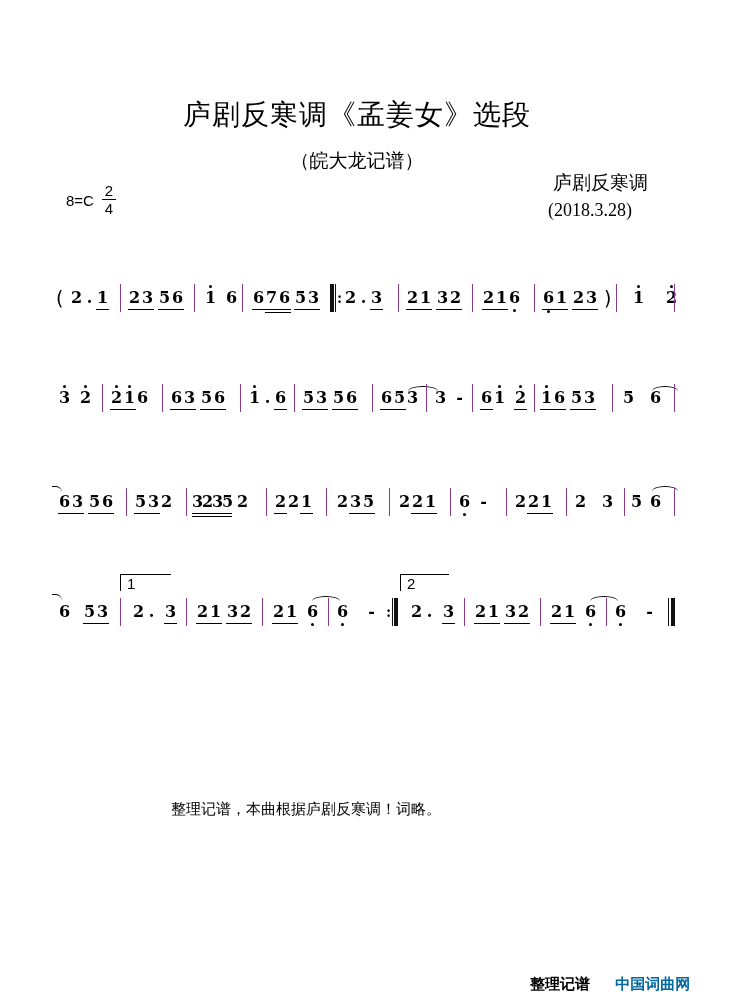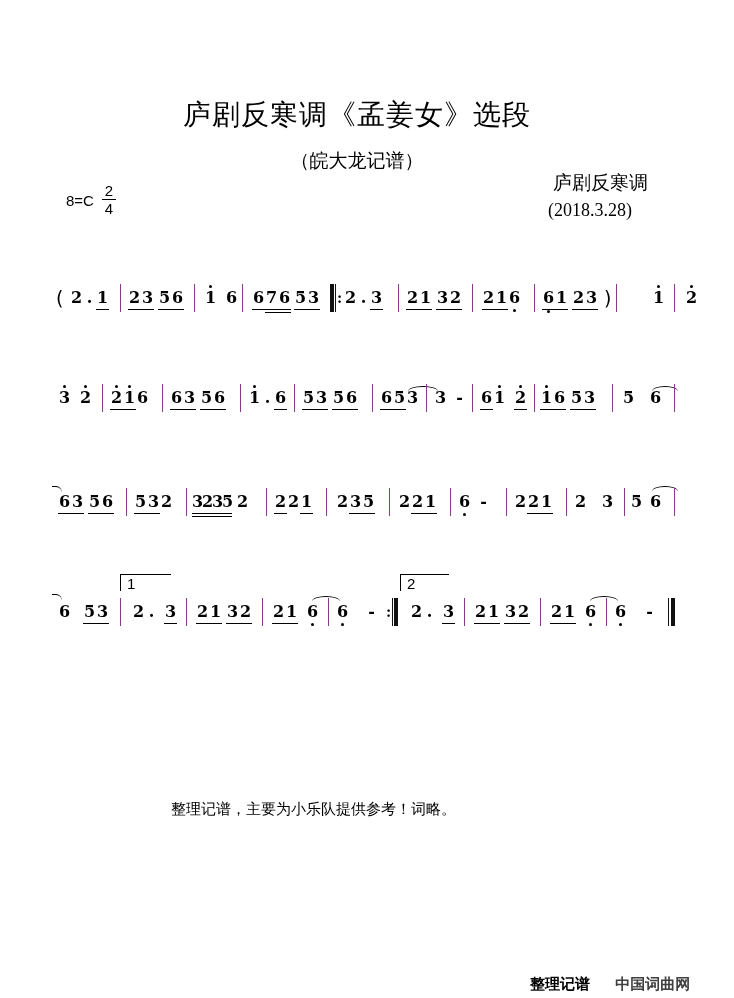--- a/index.html
+++ b/index.html
@@ -42,21 +42,21 @@
   .final .thick { position: absolute; left: 3px; top: 0; width: 4px; height: 28px; background: #111; }
   .tie { position: absolute; height: 10px; border-top: 1.3px solid #000; border-radius: 50% 50% 0 0; }
   .paren { position: absolute; top: 7px; font-size: 19px; font-family: "DejaVu Sans", sans-serif; font-weight: normal; }
   .volta { position: absolute; top: -20px; height: 16px; border-left: 1.3px solid #000; border-top: 1.3px solid #000; }
   .volta span { position: absolute; left: 6px; top: 0px; font-size: 15px; font-family: "Liberation Sans", sans-serif; font-weight: normal; }
 
   .note { left: 135px; top: 793px; font-size: 15px; font-family: "DejaVu Sans", sans-serif; line-height: 32px; }
   .note .l2 { padding-left: 36px; display: block; }
   .footer { left: 530px; top: 975px; font-size: 15px; font-weight: bold; font-family: "DejaVu Sans", sans-serif; }
   .footer .src { color: #000; margin-right: 20px; }
-  .footer .site { color: #404040; }
+  .footer .site { color: #0369a1; }
 </style>
 </head>
 <body>
 
 <div class="abs title">庐剧反寒调《孟姜女》选段</div>
 <div class="abs subtitle">（皖大龙记谱）</div>
 <div class="abs author">庐剧反寒调</div>
 <div class="abs date">(2018.3.28)</div>
 <div class="abs key">8=C</div>
 <div class="abs tsig">
@@ -82,21 +82,21 @@
     </span>
   <span class="tok" style="left:288px;"><span class="n">2</span><span class="n">.</span><span class="n u1">3</span></span>
   <span class="barline" style="left:342px;"></span>
   <span class="tok" style="left:350px;"><span class="n u1">2</span><span class="n u1">1</span><span style="display:inline-block;width:4px"></span><span class="n u1">3</span><span class="n u1">2</span></span>
   <span class="barline" style="left:416px;"></span>
   <span class="tok" style="left:426px;"><span class="n u1">2</span><span class="n u1">1</span><span class="n dot-lo">6</span></span>
   <span class="barline" style="left:478px;"></span>
   <span class="tok" style="left:486px;"><span class="n u1 dot-lo">6</span><span class="n u1">1</span><span style="display:inline-block;width:4px"></span><span class="n u1">2</span><span class="n u1">3</span></span>
   <span class="paren" style="left:548px;">)</span>
   <span class="barline" style="left:560px;"></span>
-  <span class="tok" style="left:596px;text-decoration:underline;"><span class="n dot-hi">1</span><span style="display:inline-block;width:20px"></span><span class="n dot-hi">2</span></span>
+  <span class="tok" style="left:576px;text-decoration:underline;"><span class="n dot-hi">1</span><span style="display:inline-block;width:20px"></span><span class="n dot-hi">2</span></span>
   <span class="barline" style="left:618px;"></span>
 </div>
 
 <div class="row" style="top:380px;">
   <span class="tok" style="left:2px;"><span class="n dot-hi">3</span><span style="display:inline-block;width:8px"></span><span class="n dot-hi">2</span></span>
   <span class="barline" style="left:46px;"></span>
   <span class="tok" style="left:54px;"><span class="n u1 dot-hi">2</span><span class="n u1 dot-hi">1</span><span class="n">6</span></span>
   <span class="barline" style="left:106px;"></span>
   <span class="tok" style="left:114px;"><span class="n u1">6</span><span class="n u1">3</span><span style="display:inline-block;width:4px"></span><span class="n u1">5</span><span class="n u1">6</span></span>
   <span class="barline" style="left:184px;"></span>
@@ -174,19 +174,19 @@
   <span class="tie" style="left:534px; top:2px; width:28px;"></span>
   <span class="barline" style="left:550px;"></span>
   <span class="tok" style="left:558px;"><span class="n dot-lo">6</span><span style="display:inline-block;width:16px"></span><span class="n">-</span></span>
   <span class="final" style="left:612px;">
       <span class="thin"></span>
       <span class="thick"></span>
     </span>
 </div>
 
 <div class="abs note">
-  <span class="l2">整理记谱，主要为小乐队提供参考！词略。</span>
+  <span class="l2">整理记谱，本曲根据庐剧反寒调！词略。</span>
 </div>
 
 <div class="abs footer">
   <span class="src">整理记谱</span>
   <span class="site">中国词曲网</span>
 </div>
 
 </body></html>

